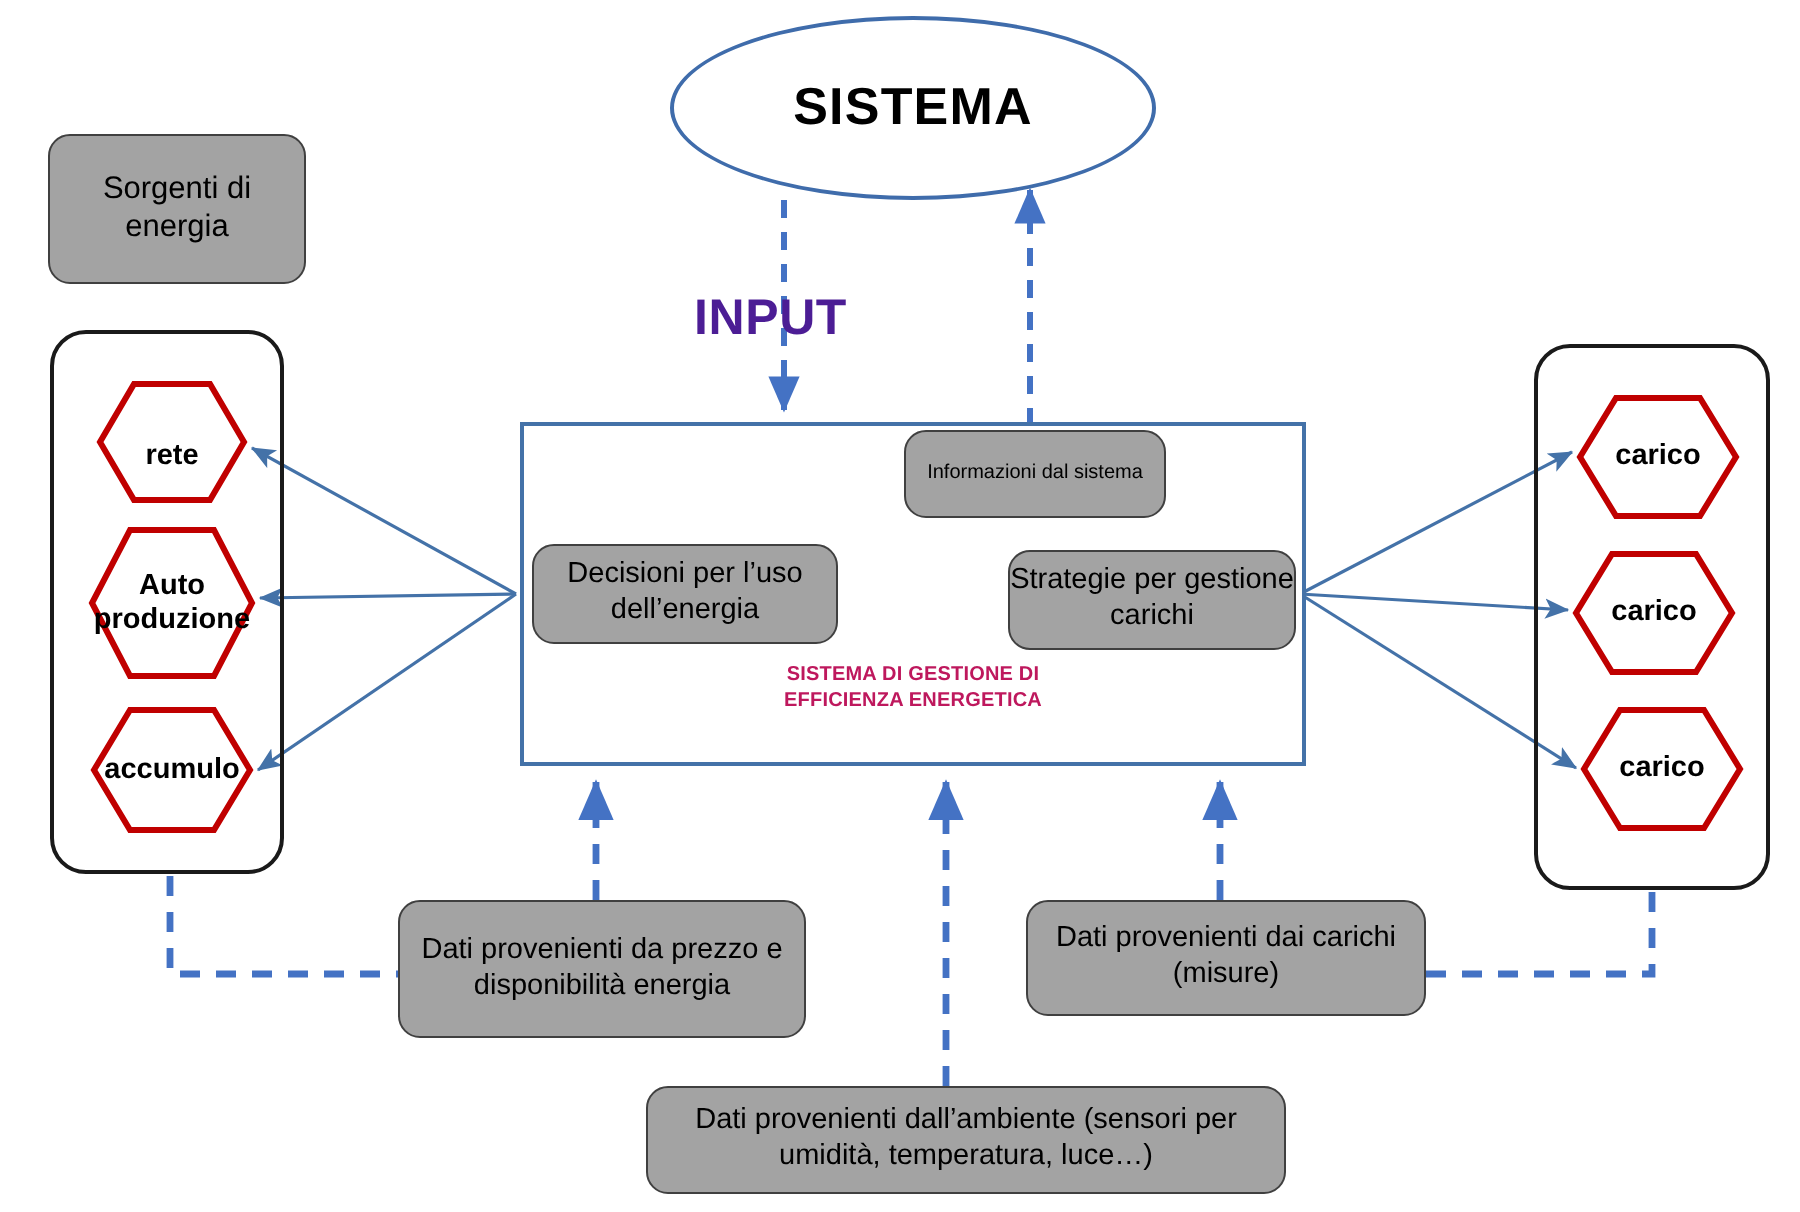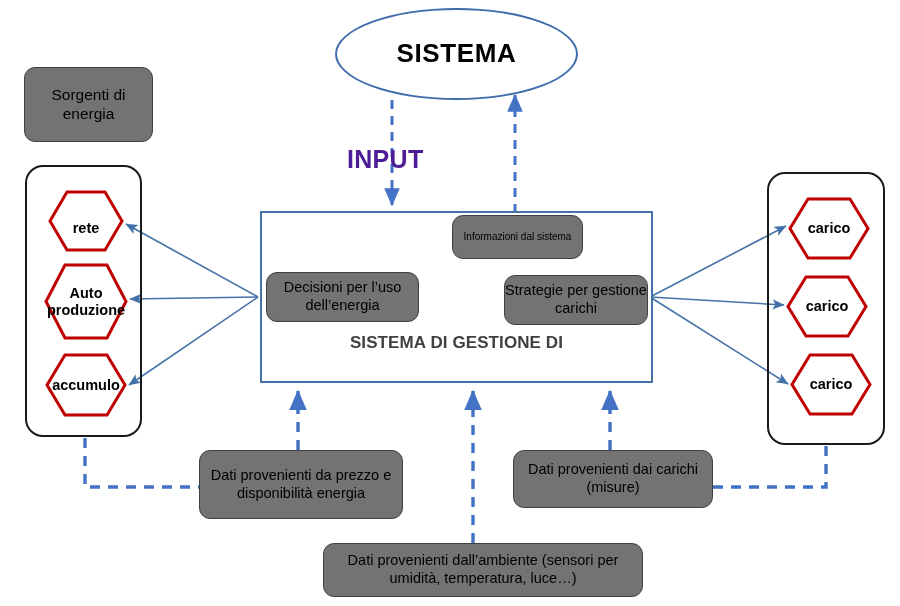--- a/index.html
+++ b/index.html
@@ -23,21 +23,21 @@
   }
   .node {
     position: absolute;
     box-sizing: border-box;
     display: flex;
     align-items: center;
     justify-content: center;
     text-align: center;
     line-height: 1.22;
     color: #000000;
-    background: #737373;
+    background: #a3a3a3;
   }
   
   .rbox {
     border: 1.6px solid #404040;
     border-radius: 11px;
     font-size: 15.5px;
   }
   .rbox.thin { border-width: 1.5px; }
   
   .container {
@@ -46,25 +46,25 @@
     background: transparent;
   }
   
   .mainbox {
     border: 2px solid #4472a8;
     background: #ffffff;
   }
   .mainbox-title {
     position: absolute;
     font-weight: bold;
-    font-size: 17px;
+    font-size: 10px;
     letter-spacing: .1px;
     text-align: center;
     line-height: 1.28;
-    color: #404040;
+    color: #be185d;
   }
   .ellipse {
     border: 2.4px solid #3f6cab;
     border-radius: 50%;
     background: #ffffff;
     font-size: 26px;
     font-weight: bold;
     letter-spacing: .6px;
   }
   .hexwrap {
@@ -200,20 +200,21 @@
     <svg width="82" height="63" viewBox="0 0 82 63">
       <polygon points="20,2 62,2 80,31.5 62,61 20,61 2,31.5" fill="#ffffff" stroke="#c00000" stroke-width="3"></polygon>
     </svg>
     <div class="hexlabel">carico</div>
   </div>
 
   <div class="node mainbox" style="left:260px; top:211px; width:393px; height:172px;"></div>
 
   <div class="mainbox-title" style="left:260px; top:332px; width:393px;">
     <div>SISTEMA DI GESTIONE DI</div>
+    <div>EFFICIENZA ENERGETICA</div>
   </div>
 
   <div class="node rbox thin" style="left:452px; top:215px; width:131px; height:44px; font-size:10px;">
     <span>Informazioni dal sistema</span>
   </div>
 
   <div class="node rbox thin" style="left:266px; top:272px; width:153px; height:50px; font-size:14.5px;">
     <span>Decisioni per l’uso dell’energia</span>
   </div>
 

